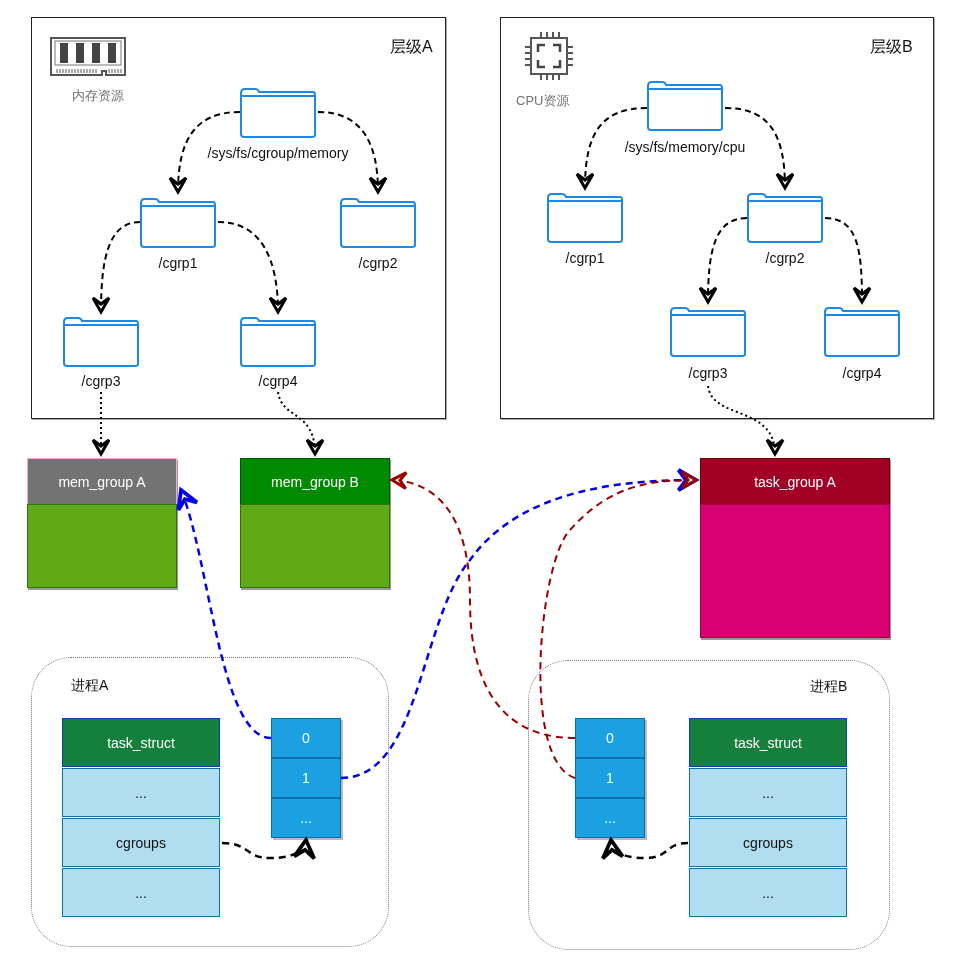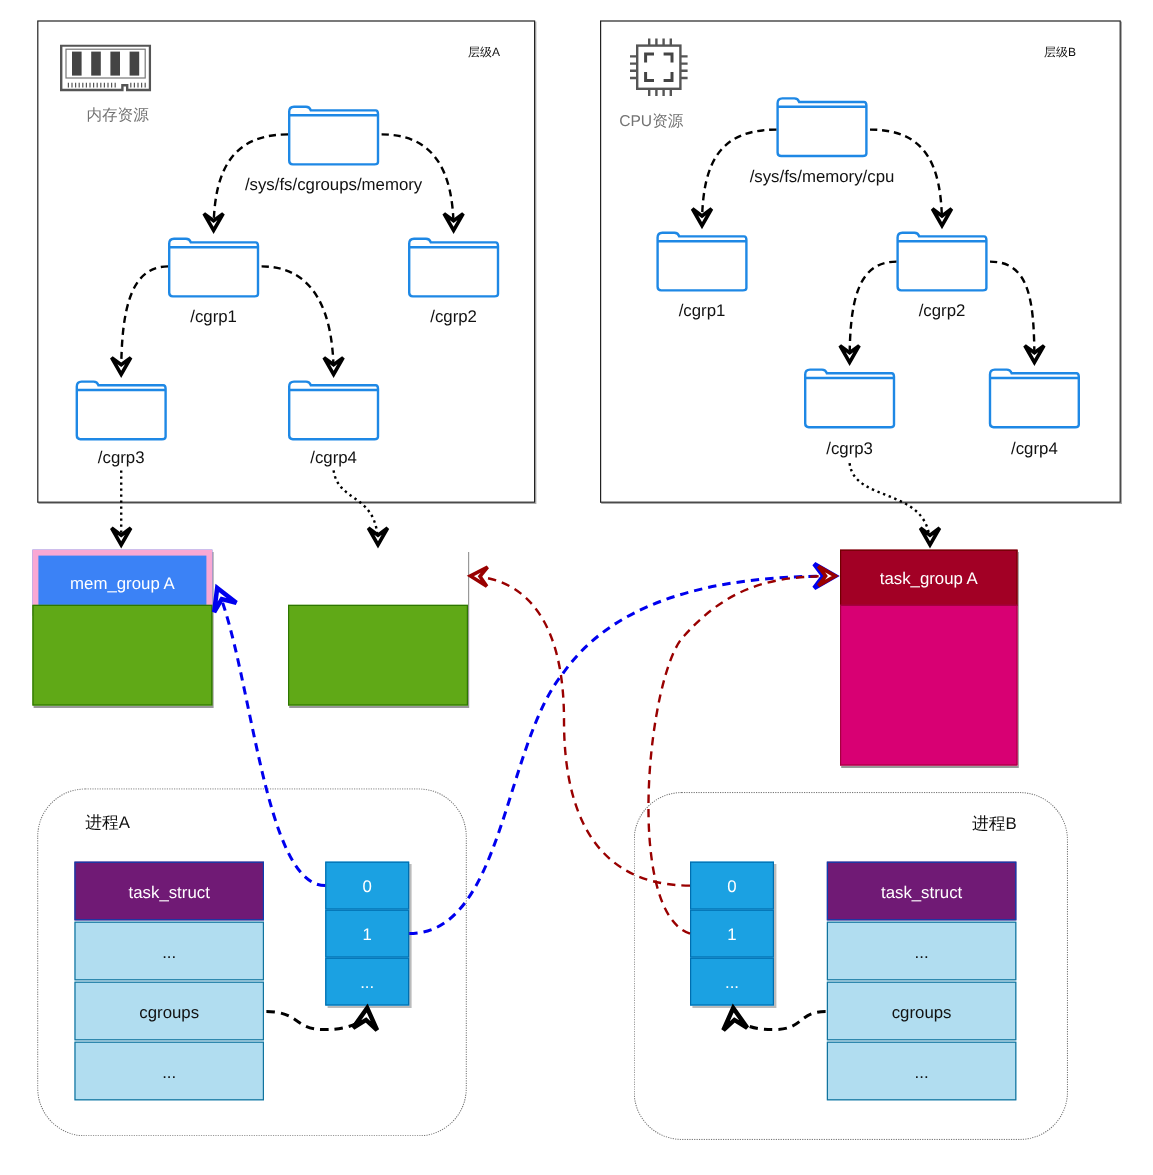--- a/index.html
+++ b/index.html
@@ -1,31 +1,31 @@
 <!DOCTYPE html>
 <html><head>
 <meta charset="utf-8">
 <style>
   html, body { margin:0; padding:0; background:#ffffff; }
   body { width:961px; height:979px; position:relative; overflow:hidden;
          font-family:"Liberation Sans","DejaVu Sans",sans-serif; color:#111; }
   .abs { position:absolute; }
   .hier { position:absolute; border:1.5px solid #222; background:#fff; box-shadow:1px 1px 0 #aaa; }
-  .hier-title { position:absolute; font-size:10px; color:#111; }
+  .hier-title { position:absolute; font-size:16px; color:#111; }
   .res-label { position:absolute; font-size:13px; color:#737373; text-align:center; }
   .folder { position:absolute; width:78px; height:52px; }
   .flabel { position:absolute; font-size:14px; color:#111; text-align:center; width:200px; margin-left:-100px; }
   .group { position:absolute; box-shadow:1px 2px 0 #999; }
   .group-head { position:absolute; left:0; right:0; top:0; display:flex; align-items:center; justify-content:center; color:#fff; font-size:14px; }
   .group-body { position:absolute; left:0; right:0; bottom:0; }
   .proc { position:absolute; border:1px dotted #777; border-radius:40px; }
   .proc-title { position:absolute; font-size:14px; color:#111; }
   .ts { position:absolute; width:158px; }
   .ts-row { position:absolute; left:0; width:158px; height:49px; display:flex; align-items:center; justify-content:center; font-size:14px; box-sizing:border-box; }
-  .ts-head { background:#701a75; color:#fff; border:1px solid #0a3fb0; }
+  .ts-head { background:#15803d; color:#fff; border:1px solid #0a3fb0; }
   .ts-cell { background:#b1ddf0; color:#111; border:1px solid #10739e; }
   .arr { position:absolute; width:70px; box-shadow:2px 2px 0 #bbb; }
   .arr-cell { position:absolute; left:0; width:70px; height:40px; background:#1ba1e2; color:#fff; font-size:14px; display:flex; align-items:center; justify-content:center; box-sizing:border-box; border:1px solid #006eaf; }
   svg.overlay { position:absolute; left:0; top:0; pointer-events:none; }
 </style>
 </head>
 <body>
 
 <div class="hier" style="left:31px;top:17px;width:413px;height:400px;"></div>
 <div class="hier-title" style="left:390px;top:37px;">层级A</div>
@@ -56,21 +56,21 @@
       <line x1="65" y1="32" x2="65" y2="36"></line>
       <line x1="68" y1="32" x2="68" y2="36"></line>
       <line x1="71" y1="32" x2="71" y2="36"></line>
   </g>
 </svg>
 <div class="res-label" style="left:72px;top:87px;">内存资源</div>
 
 <svg class="folder" style="left:239px;top:87px;" viewBox="0 0 78 52">
     <path d="M2,6 Q2,2 6,2 H16 Q19,2 20,5 H74 Q76,5 76,8 V48 Q76,50 73,50 H5 Q2,50 2,47 Z M2,9 H76" fill="#fff" stroke="#1e88e5" stroke-width="2"></path>
   </svg>
-<div class="flabel" style="left:278px;top:145px;">/sys/fs/cgroups/memory</div>
+<div class="flabel" style="left:278px;top:145px;">/sys/fs/cgroup/memory</div>
 
 <svg class="folder" style="left:139px;top:197px;" viewBox="0 0 78 52">
     <path d="M2,6 Q2,2 6,2 H16 Q19,2 20,5 H74 Q76,5 76,8 V48 Q76,50 73,50 H5 Q2,50 2,47 Z M2,9 H76" fill="#fff" stroke="#1e88e5" stroke-width="2"></path>
   </svg>
 <div class="flabel" style="left:178px;top:255px;">/cgrp1</div>
 
 <svg class="folder" style="left:339px;top:197px;" viewBox="0 0 78 52">
     <path d="M2,6 Q2,2 6,2 H16 Q19,2 20,5 H74 Q76,5 76,8 V48 Q76,50 73,50 H5 Q2,50 2,47 Z M2,9 H76" fill="#fff" stroke="#1e88e5" stroke-width="2"></path>
   </svg>
 <div class="flabel" style="left:378px;top:255px;">/cgrp2</div>
@@ -130,27 +130,28 @@
     <path d="M2,6 Q2,2 6,2 H16 Q19,2 20,5 H74 Q76,5 76,8 V48 Q76,50 73,50 H5 Q2,50 2,47 Z M2,9 H76" fill="#fff" stroke="#1e88e5" stroke-width="2"></path>
   </svg>
 <div class="flabel" style="left:708px;top:365px;">/cgrp3</div>
 
 <svg class="folder" style="left:823px;top:306px;" viewBox="0 0 78 52">
     <path d="M2,6 Q2,2 6,2 H16 Q19,2 20,5 H74 Q76,5 76,8 V48 Q76,50 73,50 H5 Q2,50 2,47 Z M2,9 H76" fill="#fff" stroke="#1e88e5" stroke-width="2"></path>
   </svg>
 <div class="flabel" style="left:862px;top:365px;">/cgrp4</div>
 
 <div class="group" style="left:27px;top:458px;width:150px;height:130px;">
-  <div class="group-head" style="height:45px;background:#3b82f6;border:5px solid #f9a8d4;">mem_group A</div>
+  <div class="group-head" style="height:45px;background:#737373;border:1px solid #f9a8d4;">mem_group A</div>
   <div class="group-body" style="top:46px;background:#60a917;border:1px solid #2d7600;"></div>
 </div>
 <div class="group" style="left:240px;top:458px;width:150px;height:130px;">
+  <div class="group-head" style="height:45px;background:#008a00;border:1px solid #005700;">mem_group B</div>
   <div class="group-body" style="top:46px;background:#60a917;border:1px solid #2d7600;"></div>
 </div>
-<div class="group" style="left:700px;top:458px;width:148px;height:180px;">
+<div class="group" style="left:700px;top:458px;width:148px;height:180px;padding-left:42px;">
   <div class="group-head" style="height:45px;background:#a20025;border:1px solid #6f0000;">task_group A</div>
   <div class="group-body" style="top:46px;background:#d80073;border:1px solid #a50040;"></div>
 </div>
 
 <div class="proc" style="left:31px;top:657px;width:356px;height:288px;"></div>
 <div class="proc-title" style="left:71px;top:677px;">进程A</div>
 <div class="ts" style="left:62px;top:718px;height:200px;">
   <div class="ts-row ts-head" style="top:0;">task_struct</div>
   <div class="ts-row ts-cell" style="top:50px;">...</div>
   <div class="ts-row ts-cell" style="top:100px;">cgroups</div>

